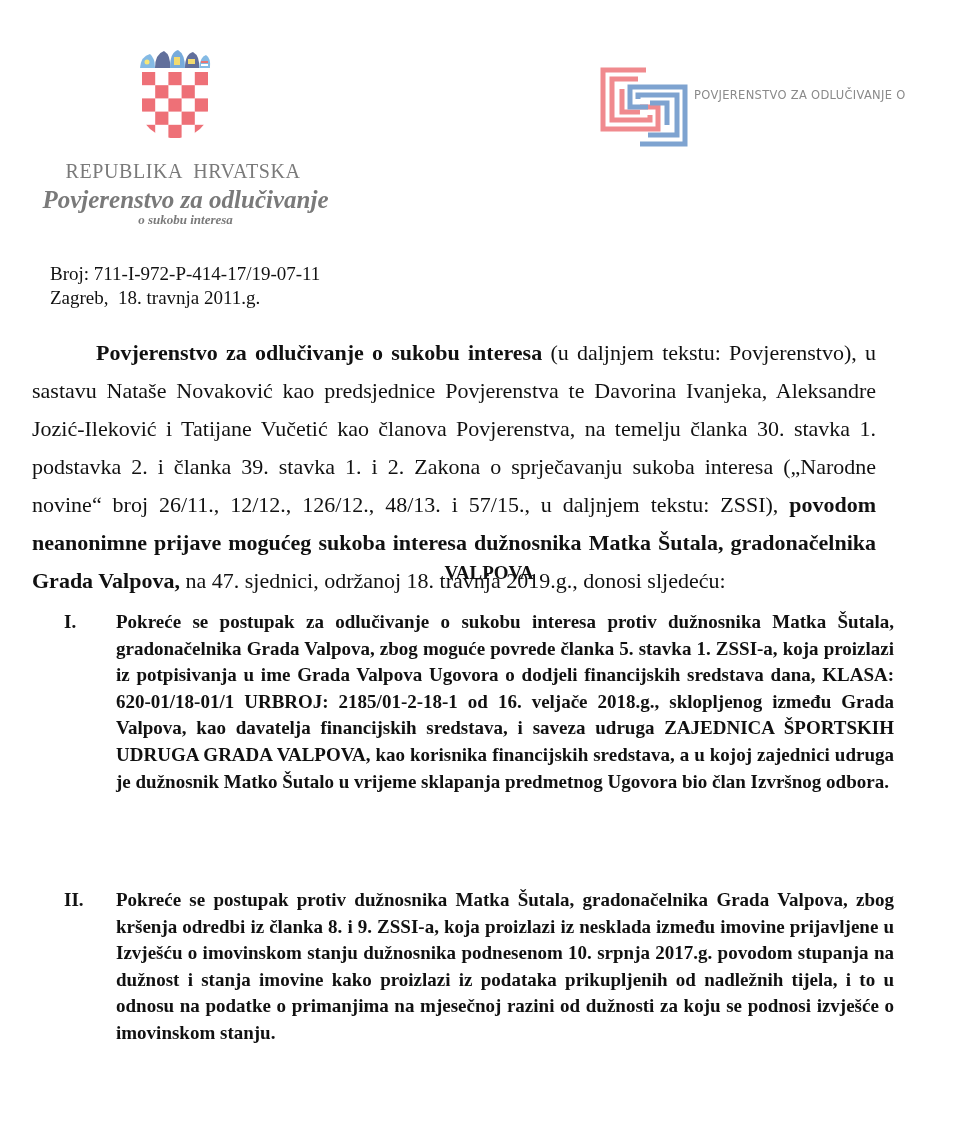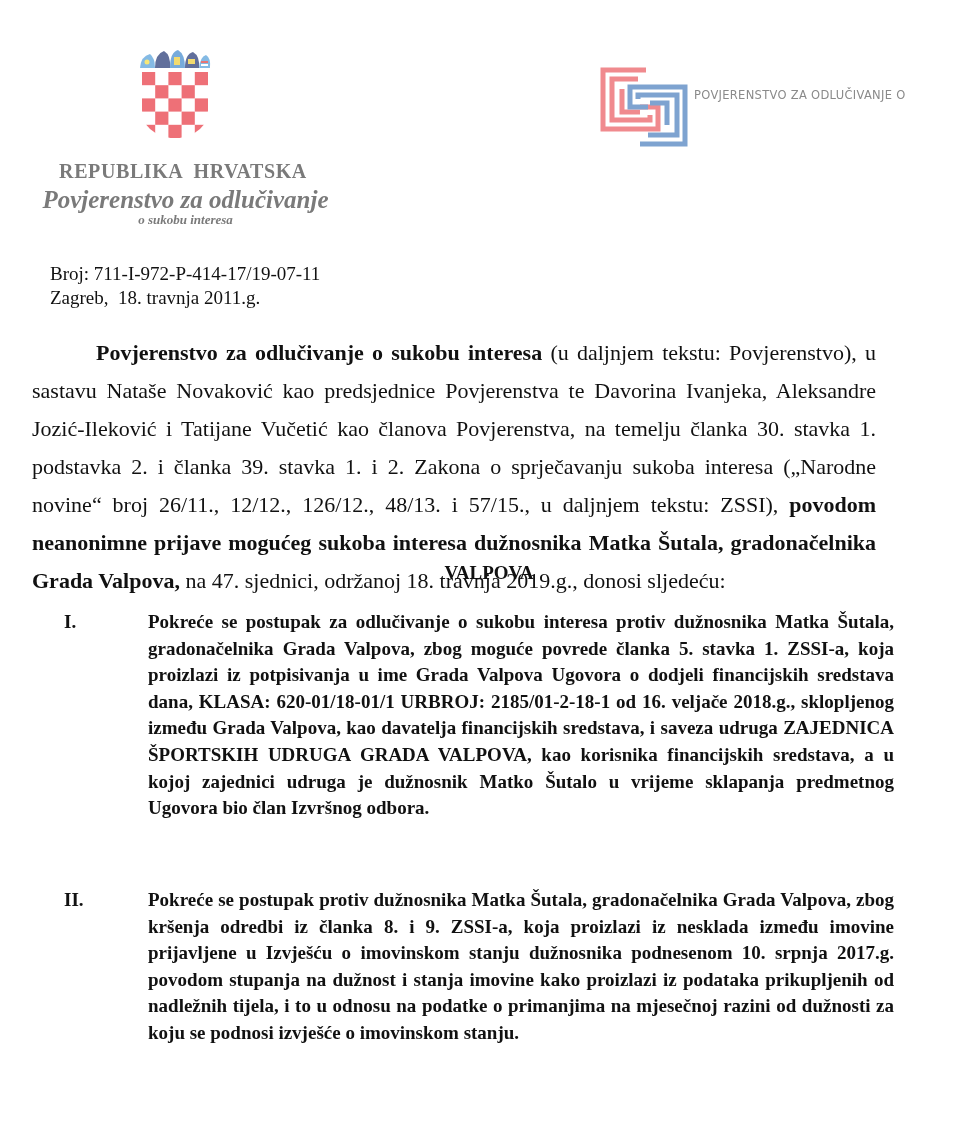--- a/index.html
+++ b/index.html
@@ -5,31 +5,31 @@
   html, body { margin: 0; padding: 0; background: #ffffff; }
   body { width: 978px; height: 1125px; position: relative; overflow: hidden;
          font-family: "Liberation Serif", "DejaVu Serif", serif; color: #111; }
   .abs { position: absolute; }
   .coat { left: 138px; top: 48px; width: 74px; height: 92px; }
   .logo { left: 600px; top: 67px; width: 90px; height: 80px; }
   .logo-text { left: 694px; top: 88px; font-family: "DejaVu Sans", "Liberation Sans", sans-serif; color: #8a8a8a; }
   .logo-small { font-size: 11.5px; letter-spacing: 0.3px; line-height: 14px; }
   .logo-big { font-size: 22px; letter-spacing: 0.6px; line-height: 24px; margin-top: 1px; }
   .hdr { left: 0; width: 370px; text-align: center; color: #7a7a7a; }
-  .hdr1 { top: 160px; font-weight: bold; font-size: 20px; letter-spacing: 0.6px; left: 18px; width: 330px; }
+  .hdr1 { top: 160px; font-weight: normal; font-size: 20px; letter-spacing: 0.6px; left: 18px; width: 330px; }
   .hdr2 { top: 186px; font-style: italic; font-weight: bold; font-size: 25px; left: 18px; width: 335px; }
   .hdr3 { top: 212px; font-style: italic; font-weight: bold; font-size: 13px; left: 18px; width: 335px; }
   .meta { left: 50px; font-size: 19px; line-height: 24px; }
   .meta1 { top: 262px; }
   .meta2 { top: 286px; }
   .intro { left: 32px; top: 334px; width: 844px; font-size: 22px; line-height: 38px; text-align: justify; text-indent: 64px; }
   .title { left: 0; width: 978px; top: 562px; text-align: center; font-weight: bold; font-size: 19px; }
   .item { left: 50px; width: 844px; font-size: 19px; line-height: 26.6px; font-weight: bold; }
   .item .num { position: absolute; left: 14px; top: 0; }
-  .item .txt { margin-left: 98px; text-align: justify; }
+  .item .txt { margin-left: 66px; text-align: justify; }
   .item1 { top: 609px; }
   .item2 { top: 887px; }
 </style>
 </head>
 <body>
 
 <div class="abs coat">
   <svg width="74" height="92" viewBox="0 0 74 92">
 
     <g opacity="0.75">

